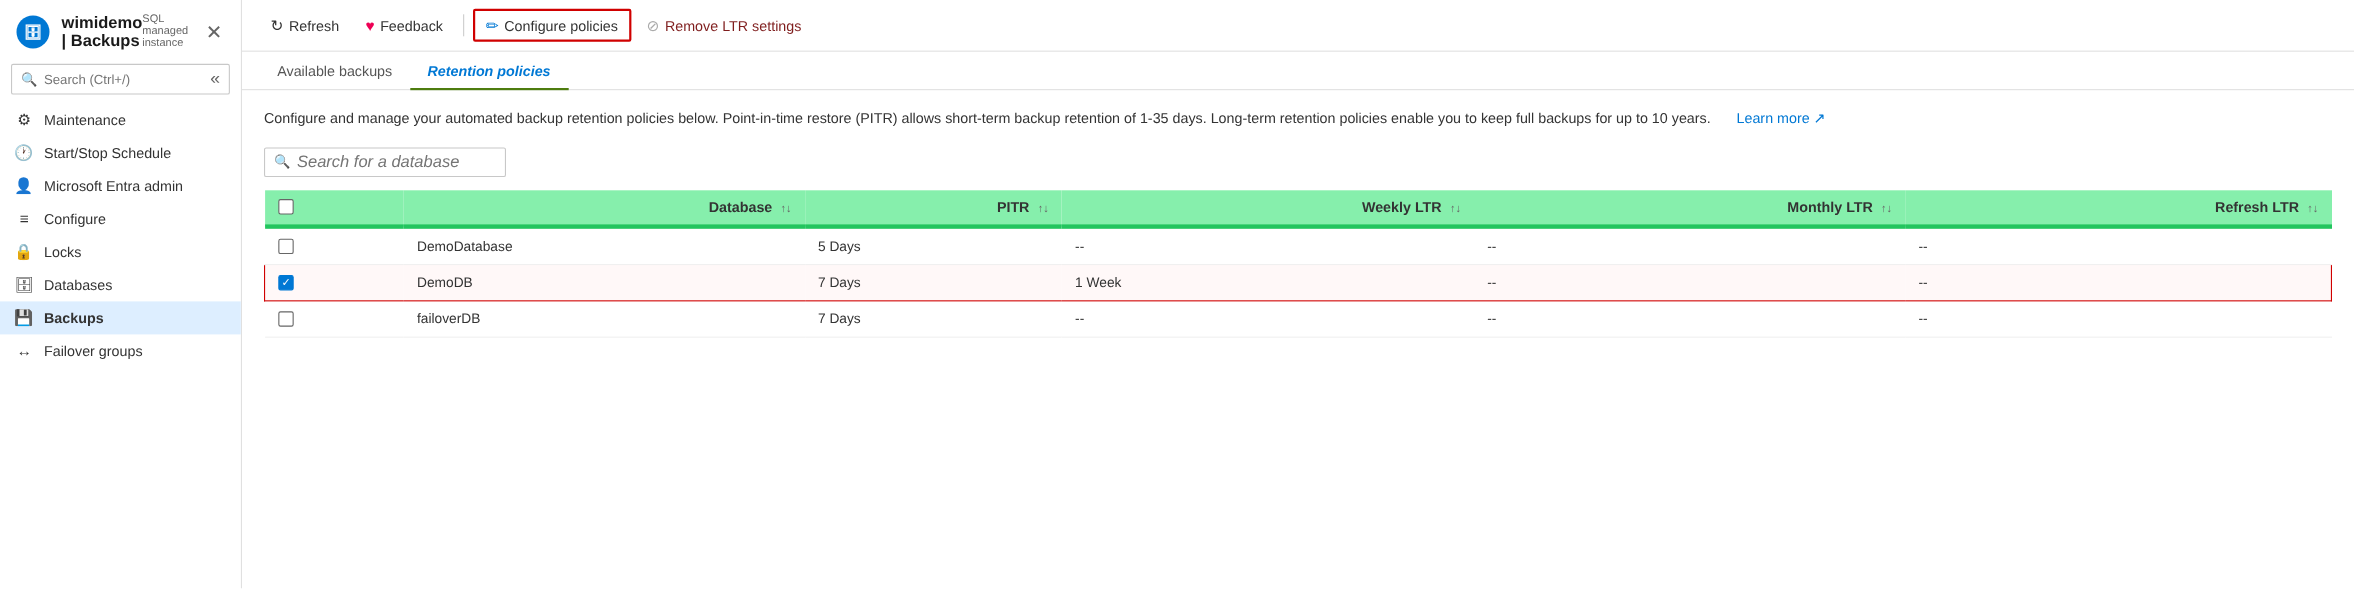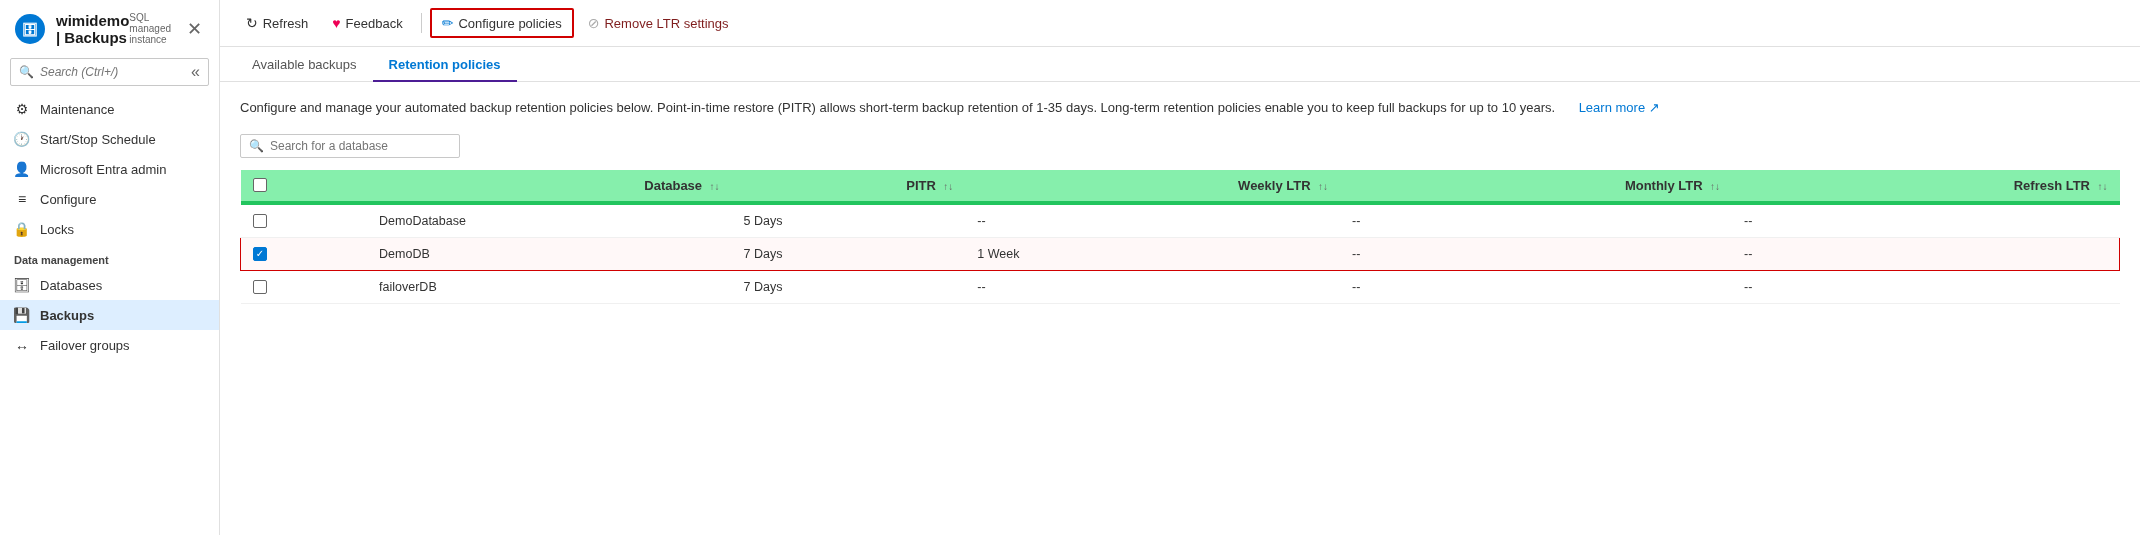--- a/index.html
+++ b/index.html
@@ -59,21 +59,20 @@
       gap: 6px;
       background: #fff;
     }
     .search-box input {
       border: none;
       outline: none;
       font-size: 12px;
       color: #701a75;
       width: 100%;
       background: transparent;
-      font-style: italic;
     }
     .sidebar-collapse {
       background: none;
       border: none;
       cursor: pointer;
       color: #666;
       font-size: 16px;
       margin-left: 4px;
     }
     .sidebar-nav {
@@ -160,22 +159,23 @@
     .tab {
       padding: 10px 16px 8px;
       cursor: pointer;
       color: #555;
       font-size: 13px;
       border-bottom: 2px solid transparent;
       margin-bottom: -1px;
     }
     .tab.active {
       color: #0078d4;
-      border-bottom: 2px solid #4c1d95;
+      border-bottom: 2px solid #4d7c0f;
       font-weight: 600;
+      font-style: italic;
     }
 
     
     .content {
       flex: 1;
       padding: 16px 20px;
       overflow-y: auto;
     }
     .description {
       font-size: 12.5px;
@@ -198,24 +198,25 @@
       border-radius: 2px;
       padding: 4px 8px;
       gap: 6px;
       width: 220px;
       margin-bottom: 12px;
       background: #fff;
     }
     .table-search input {
       border: none;
       outline: none;
-      font-size: 12px;
+      font-size: 15px;
       color: #333;
       width: 100%;
       background: transparent;
+      font-style: italic;
     }
 
     
     .data-table {
       width: 100%;
       border-collapse: collapse;
     }
     .data-table th {
       text-align: right;
       padding: 8px 12px;
@@ -314,21 +315,20 @@
     </div>
     <div class="nav-item">
       <span class="nav-icon">≡</span>
       <span>Configure</span>
     </div>
     <div class="nav-item">
       <span class="nav-icon">🔒</span>
       <span>Locks</span>
     </div>
 
-    <div class="nav-section-title">Data management</div>
 
     <div class="nav-item">
       <span class="nav-icon">🗄</span>
       <span>Databases</span>
     </div>
     <div class="nav-item active">
       <span class="nav-icon" style="color:#0078d4;">💾</span>
       <span>Backups</span>
     </div>
     <div class="nav-item">

